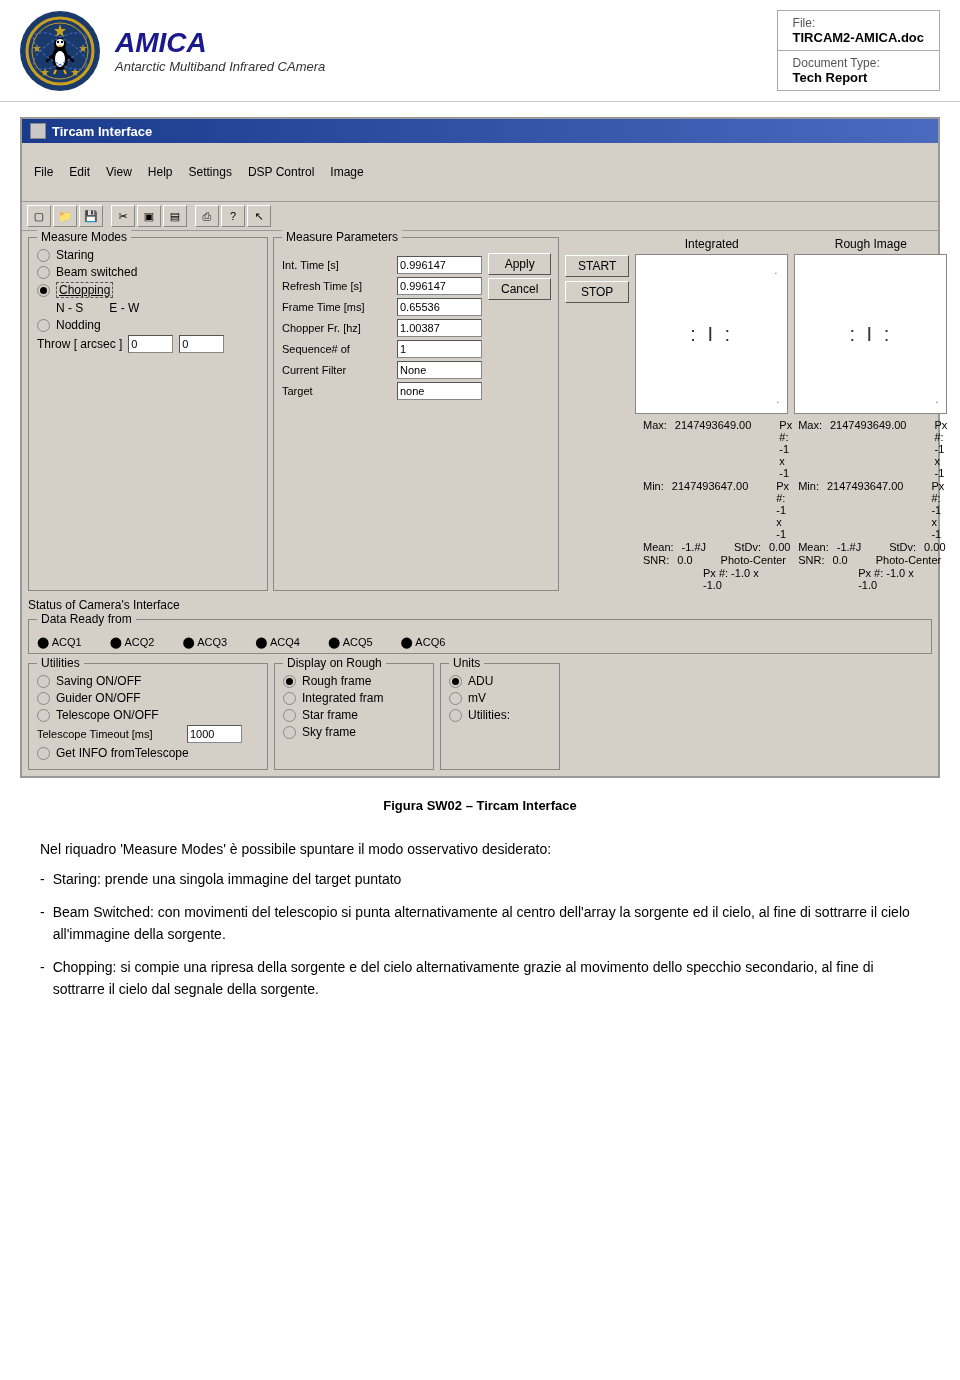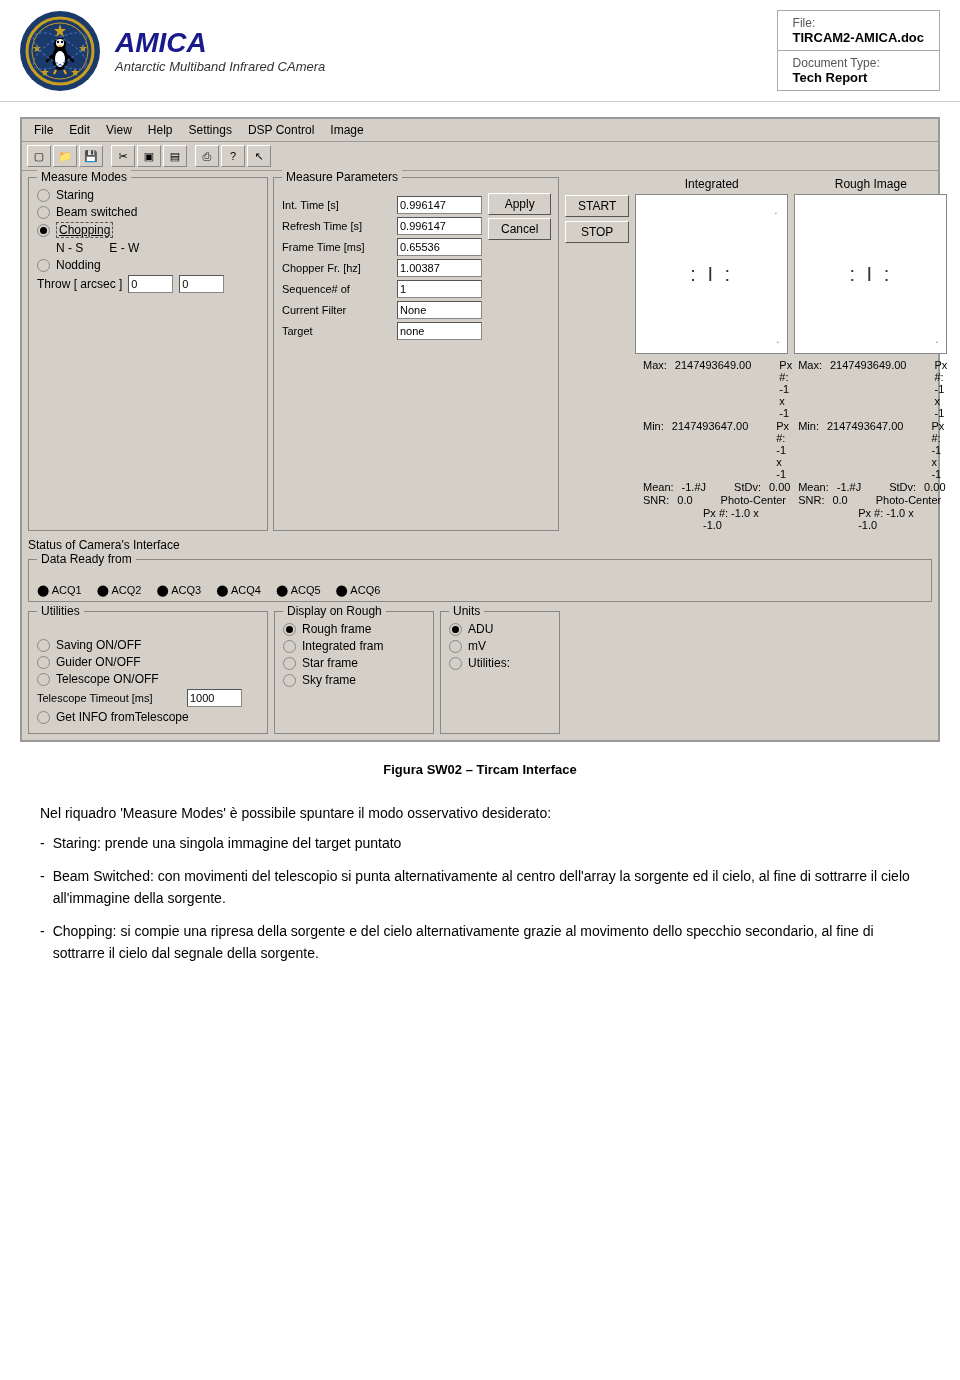--- a/index.html
+++ b/index.html
@@ -92,21 +92,21 @@
     .titlebar-icon {
       width: 16px;
       height: 16px;
       background: #c8c8c8;
       border: 1px solid #888;
       display: inline-block;
     }
     .tircam-menubar {
       display: flex;
       gap: 0;
-      padding: 2px 4px;
+      padding: 20px 4px;
       background: #d4d0c8;
       border-bottom: 1px solid #999;
       font-size: 12px;
     }
     .tircam-menubar span {
       padding: 2px 8px;
       cursor: default;
     }
     .tircam-toolbar {
       display: flex;
@@ -394,20 +394,24 @@
     <div class="file-info-row">
       <div class="label">Document Type:</div>
       <div class="value">Tech Report</div>
     </div>
   </div>
 </div>
 
 <div class="main-content">
   <div class="tircam-window">
 
+    <div class="tircam-titlebar">
+      <span class="titlebar-icon"></span>
+      <span>Tircam Interface</span>
+    </div>
 
     <div class="tircam-menubar">
       <span>File</span>
       <span>Edit</span>
       <span>View</span>
       <span>Help</span>
       <span>Settings</span>
       <span>DSP Control</span>
       <span>Image</span>
     </div>
@@ -587,35 +591,35 @@
           </div>
         </div>
       </div>
 
       <div style="display:flex; align-items:center; gap:8px; font-size:12px; padding:2px 0;">
         <span>Status of Camera's Interface</span>
       </div>
 
       <div class="group-box" style="padding:4px 8px;">
         <span class="group-box-title">Data Ready from</span>
-        <div style="display:flex; gap:15px; font-size:11px; margin-top:20px;align-items:center;">
+        <div style="display:flex; gap:28px; font-size:11px; margin-top:12px;align-items:center;">
           <span>⬤ ACQ1</span>
           <span>⬤ ACQ2</span>
           <span>⬤ ACQ3</span>
           <span>⬤ ACQ4</span>
           <span>⬤ ACQ5</span>
           <span>⬤ ACQ6</span>
         </div>
       </div>
 
       <div class="bottom-row">
 
         <div class="group-box utilities-group">
           <span class="group-box-title">Utilities</span>
-          <div style="margin-top:22px;">
+          <div style="margin-top:6px;">
             <div class="radio-row">
               <div class="radio-input"></div>
               <span>Saving ON/OFF</span>
             </div>
             <div class="radio-row">
               <div class="radio-input"></div>
               <span>Guider ON/OFF</span>
             </div>
             <div class="radio-row">
               <div class="radio-input"></div>

